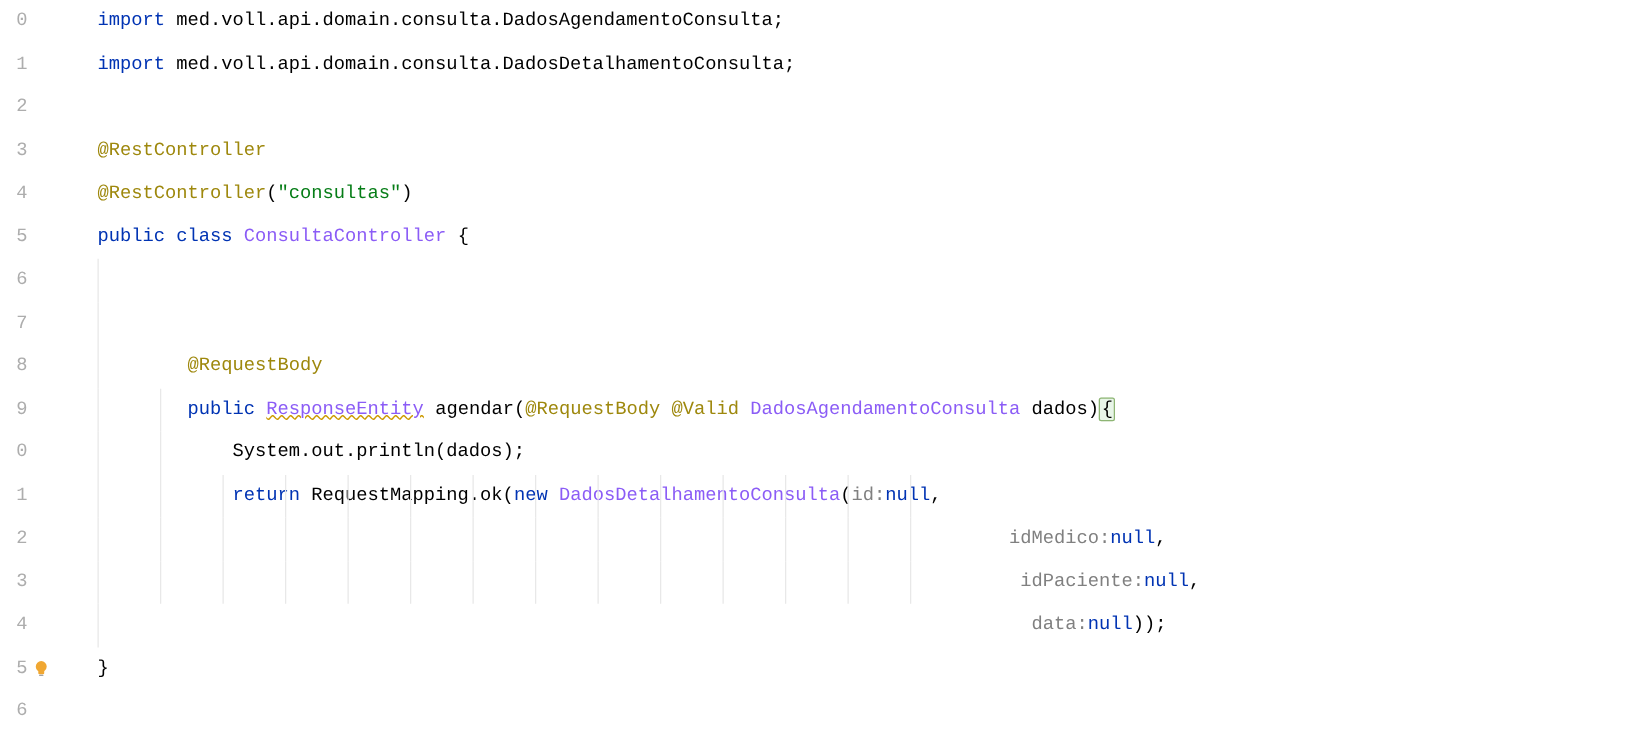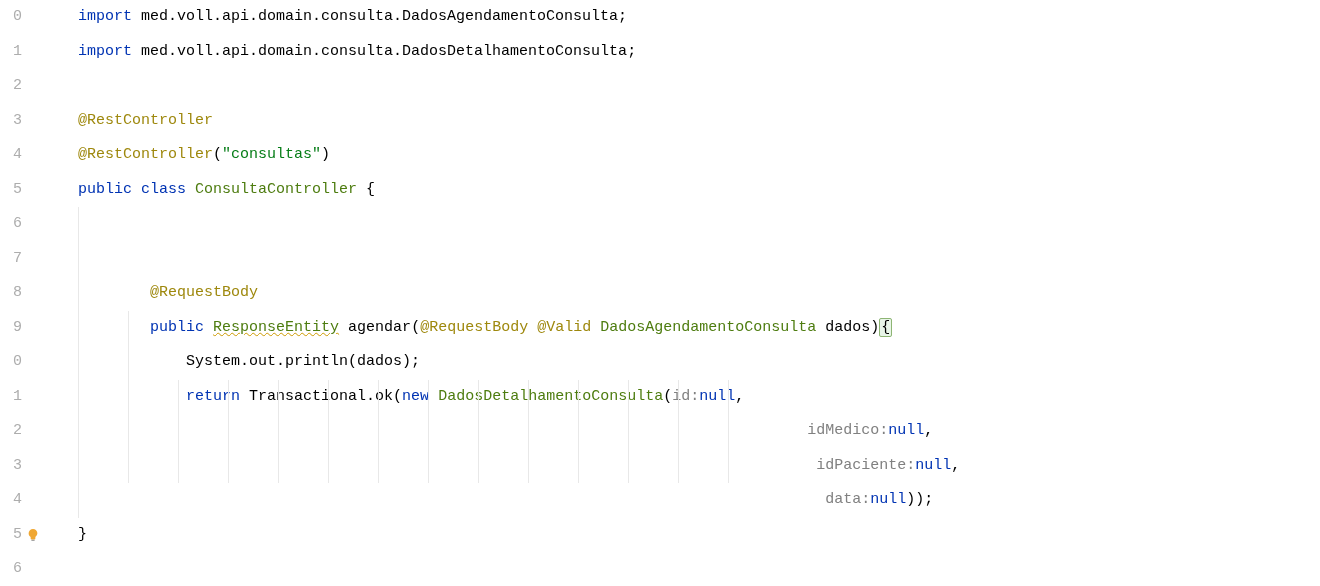--- a/index.html
+++ b/index.html
@@ -45,21 +45,21 @@
       margin-left: 18px;
     }
     .indent-guide {
       position: absolute;
       top: 0;
       bottom: 0;
       width: 1px;
       background: #e8e8e8;
     }
     .kw { color: #0033b3; }
-    .type { color: #4d7c0f; }
+    .type { color: #8b5cf6; }
     .method { color: #000000; font-family: Liberation Mono, monospace; }
     .str { color: #067d17; }
     .anno { color: #9e880d; }
     .param { color: #808080; font-style: normal; }
     .punct { color: #000000; }
     .ident { color: #000000; }
     .warn-underline {
       text-decoration-line: underline;
       text-decoration-style: wavy;
       text-decoration-color: #cc9900;
@@ -137,21 +137,21 @@
     <span class="indent-guide guide-1"></span>    <span class="anno">@RequestBody</span></div>
 
 
   <div class="code-line">
     <span class="indent-guide guide-1"></span>    <span class="kw">public</span> <span class="type warn-underline">ResponseEntity</span> <span class="method">agendar</span><span class="punct">(</span><span class="anno">@RequestBody</span> <span class="anno">@Valid</span> <span class="type">DadosAgendamentoConsulta</span> <span class="ident">dados</span><span class="punct">)</span><span class="punct brace-highlight">{</span></div>
 
   <div class="code-line">
     <span class="indent-guide guide-1"></span><span class="indent-guide guide-2"></span>        <span class="ident">System.out.println</span><span class="punct">(</span><span class="ident">dados</span><span class="punct">);</span></div>
 
   <div class="code-line">
-    <span class="indent-guide guide-1"></span><span class="indent-guide guide-2"></span>        <span class="kw">return</span> <span class="ident">Transactional.ok</span><span class="punct">(</span><span class="kw">new</span> <span class="type">DadosDetalhamentoConsulta</span><span class="punct">(</span><span class="param">id:</span><span class="kw">null</span><span class="punct">,</span></div>
+    <span class="indent-guide guide-1"></span><span class="indent-guide guide-2"></span>        <span class="kw">return</span> <span class="ident">RequestMapping.ok</span><span class="punct">(</span><span class="kw">new</span> <span class="type">DadosDetalhamentoConsulta</span><span class="punct">(</span><span class="param">id:</span><span class="kw">null</span><span class="punct">,</span></div>
 
   <div class="code-line">
     <span class="indent-guide guide-1"></span><span class="indent-guide guide-2"></span><span class="indent-guide guide-3"></span><span class="indent-guide guide-4"></span><span class="indent-guide guide-5"></span><span class="indent-guide guide-6"></span><span class="indent-guide guide-7"></span><span class="indent-guide guide-8"></span><span class="indent-guide guide-9"></span><span class="indent-guide guide-10"></span><span class="indent-guide guide-11"></span><span class="indent-guide guide-12"></span><span class="indent-guide guide-13"></span><span class="indent-guide guide-14"></span>                                                                             <span class="param">idMedico:</span><span class="kw">null</span><span class="punct">,</span></div>
 
   <div class="code-line">
     <span class="indent-guide guide-1"></span><span class="indent-guide guide-2"></span><span class="indent-guide guide-3"></span><span class="indent-guide guide-4"></span><span class="indent-guide guide-5"></span><span class="indent-guide guide-6"></span><span class="indent-guide guide-7"></span><span class="indent-guide guide-8"></span><span class="indent-guide guide-9"></span><span class="indent-guide guide-10"></span><span class="indent-guide guide-11"></span><span class="indent-guide guide-12"></span><span class="indent-guide guide-13"></span><span class="indent-guide guide-14"></span>                                                                              <span class="param">idPaciente:</span><span class="kw">null</span><span class="punct">,</span></div>
 
   <div class="code-line">
     <span class="indent-guide guide-1"></span><span class="indent-guide guide-2"></span><span class="indent-guide guide-3"></span><span class="indent-guide guide-4"></span><span class="indent-guide guide-5"></span><span class="indent-guide guide-6"></span><span class="indent-guide guide-7"></span><span class="indent-guide guide-8"></span><span class="indent-guide guide-9"></span><span class="indent-guide guide-10"></span><span class="indent-guide guide-11"></span><span class="indent-guide guide-12"></span><span class="indent-guide guide-13"></span><span class="indent-guide guide-14"></span>                                                                               <span class="param">data:</span><span class="kw">null</span><span class="punct">));</span></div>
 

